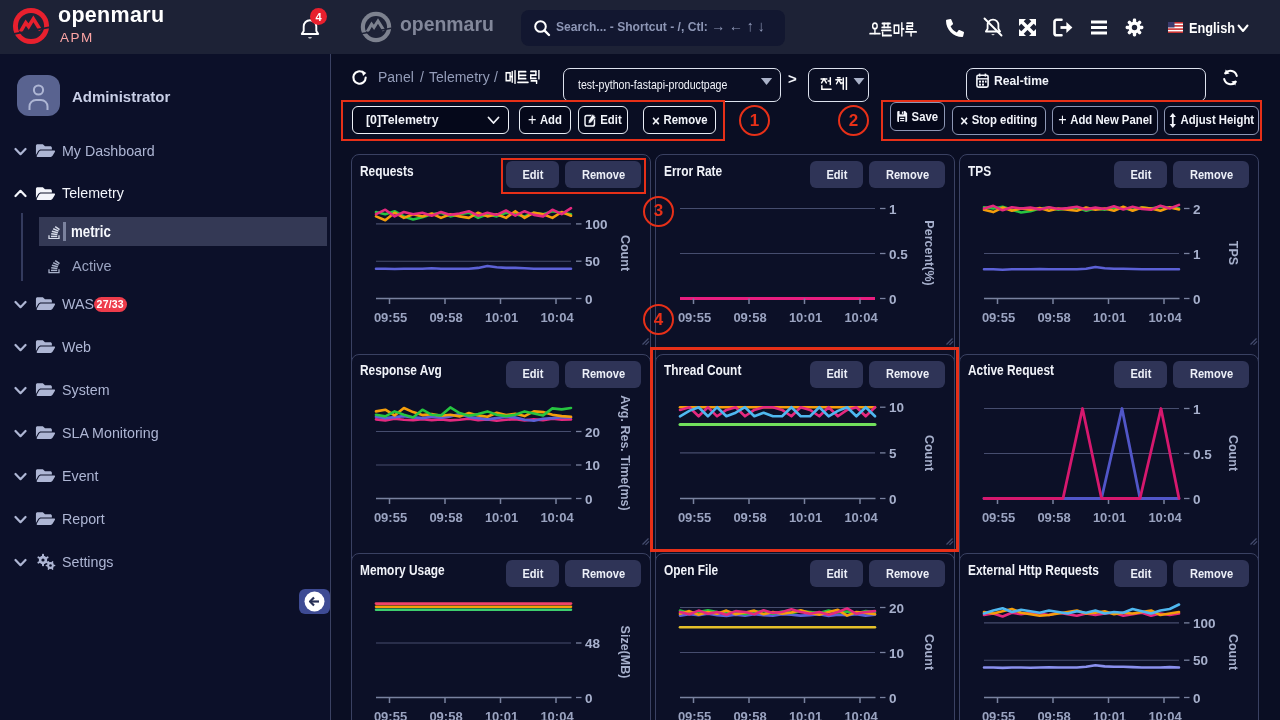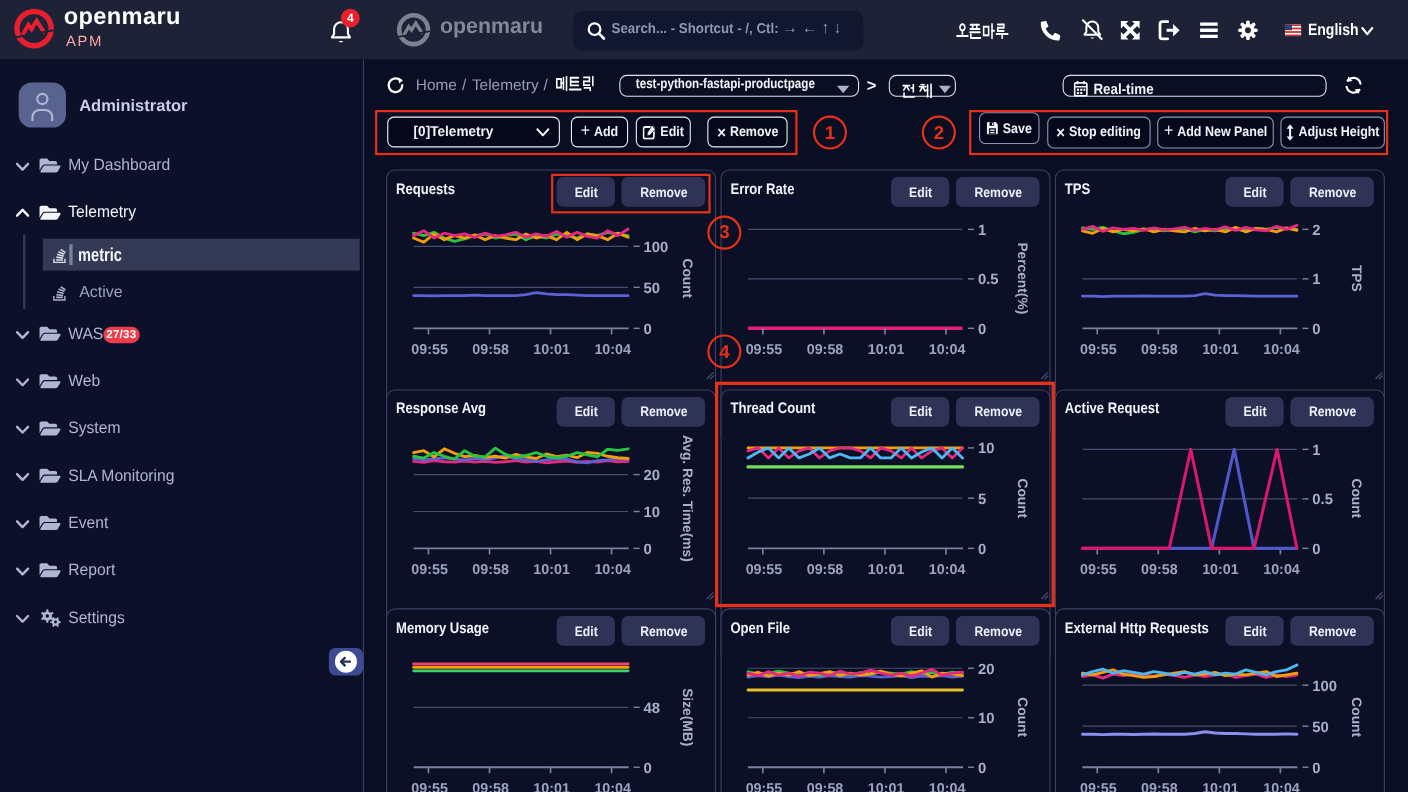--- a/index.html
+++ b/index.html
@@ -6,21 +6,21 @@
 .abs{position:absolute}
 #header{position:absolute;left:0;top:0;width:1280px;height:54px;background:#1d2236}
 #sidebar{position:absolute;left:0;top:54px;width:331px;height:666px;background:#0c1029;border-right:1.2px solid #3a4162}
 .panel{position:absolute;width:300px;height:249px;background:#0c1027;border:1.3px solid #3a4162;border-radius:8px}
 .ptitle{position:absolute;left:8px;top:7.5px;font-size:14px;font-weight:700;color:#f1f3f9;transform:scaleX(0.85);transform-origin:0 0;white-space:nowrap}
 .pbtn{position:absolute;top:6px;height:27px;background:#2f3457;border-radius:6px;color:#edf0f8;font-size:12.6px;font-weight:700;display:flex;align-items:center;justify-content:center}
 .tbtn{position:absolute;height:28px;background:#05081a;border:1.5px solid #e9edf6;border-radius:6px;color:#f2f4fa;font-size:12.6px;font-weight:700;display:flex;align-items:center;justify-content:center;gap:4px;white-space:nowrap}
 .tbtn2{position:absolute;height:29px;background:#05081a;border:1.3px solid #8d97b5;border-radius:6px;color:#f2f4fa;font-size:12.6px;font-weight:700;display:flex;align-items:center;justify-content:center;gap:4px;white-space:nowrap}
 .redbox{position:absolute;border:2.6px solid #e73018;z-index:50}
 .redcirc{position:absolute;width:31px;height:31px;border:2.6px solid #e73018;border-radius:50%;color:#e73018;font-size:17px;font-weight:700;display:flex;align-items:center;justify-content:center;z-index:50;background:transparent}
-.sel{position:absolute;height:20px;border:1.4px solid #dde2ee;border-radius:7px;color:#f2f4fa;font-size:13px;font-weight:700;display:flex;background:#0a0e23}
+.sel{position:absolute;height:34px;border:1.4px solid #dde2ee;border-radius:7px;color:#f2f4fa;font-size:13px;font-weight:400;display:flex;align-items:center;background:#0a0e23}
 .nx2{display:flex;align-items:center;gap:4px;transform:scaleX(0.9);transform-origin:50% 50%;white-space:nowrap} .pbtn span{display:inline-block;transform-origin:50% 50%}</style></head><body>
 <div id="page">
     <div id="header"></div>
     <svg style="position:absolute;left:12px;top:7px" width="38" height="38" viewBox="0 0 40 40">
 <circle cx="20" cy="20" r="19" fill="#e8202e"></circle>
 <circle cx="20" cy="20" r="13.8" fill="#1d2236"></circle>
 <path d="M9 26 L14.5 16.5 L17.5 20.5 L22.5 12.5 L30 24.5" stroke="#e8202e" stroke-width="3.8" fill="none" stroke-linejoin="miter"></path>
 <line x1="1" y1="28.5" x2="39" y2="21.5" stroke="#1d2236" stroke-width="2"></line>
 </svg>
     <div class="abs" style="left:58px;top:3.2px;font-size:21.5px;font-weight:700;color:#fff;letter-spacing:0.3px">openmaru</div>
@@ -251,21 +251,21 @@
     <div class="abs" style="left:299px;top:589px;width:31px;height:25px;border-radius:6px;background:#3e4b94"></div>
     <svg class="abs" style="left:303.5px;top:591px" width="21" height="21" viewBox="0 0 21 21">
 <circle cx="10.5" cy="10.5" r="10" fill="#fff"></circle>
 <line x1="6.5" y1="10.5" x2="15" y2="10.5" stroke="#273055" stroke-width="2.2"></line>
 <path d="M10 6.5 L6 10.5 L10 14.5" fill="none" stroke="#273055" stroke-width="2.2" stroke-linejoin="round"></path>
     </svg>
     <svg class="abs" style="left:351px;top:69px" width="17" height="17" viewBox="0 0 17 17">
 <path d="M14.7 8.5 A6.2 6.2 0 1 1 12.4 3.7" fill="none" stroke="#fff" stroke-width="2.1" stroke-linecap="round"></path>
 <path d="M10.8 1.2 L15.3 3.9 L12 7 z" fill="#fff"></path>
     </svg>
-    <div class="abs" style="left:378px;top:68.5px;font-size:14px;color:#949db9">Home</div>
+    <div class="abs" style="left:378px;top:68.5px;font-size:14px;color:#949db9">Panel</div>
     <div class="abs" style="left:420px;top:68.5px;font-size:14px;color:#949db9">/</div>
     <div class="abs" style="left:429px;top:68.5px;font-size:14px;color:#949db9">Telemetry</div>
     <div class="abs" style="left:494px;top:68.5px;font-size:14px;color:#949db9">/</div>
     <div class="abs" style="left:504.5px;top:67.2px"><svg width="36" height="14" viewBox="0 0 309 100" preserveAspectRatio="none" style="vertical-align:middle">
         <g transform="translate(0,0)" stroke="#ffffff" stroke-width="12" stroke-linecap="round" fill="none">
           <rect x="10" y="20" width="34" height="56" fill="none"></rect>
           <line x1="46" y1="47" x2="62" y2="47"></line>
           <line x1="62" y1="12" x2="62" y2="86"></line>
           <line x1="86" y1="6" x2="86" y2="94"></line>
         </g>
@@ -333,21 +333,21 @@
       </g>
     </svg>
     <div class="abs" style="left:994px;top:73px;font-size:13.5px;font-weight:700;color:#f2f4fa;transform:scaleX(0.9);transform-origin:0 0">Real-time</div>
     <svg class="abs" style="left:1221px;top:69px" width="19" height="17" viewBox="0 0 19 17">
 <path d="M15.8 7 A6.6 6.6 0 0 0 4.2 4.2" fill="none" stroke="#fff" stroke-width="2" stroke-linecap="round"></path>
 <path d="M4.6 0.6 L3.9 5.4 L8.6 4.6 z" fill="#fff"></path>
 <path d="M3.2 10 A6.6 6.6 0 0 0 14.8 12.8" fill="none" stroke="#fff" stroke-width="2" stroke-linecap="round"></path>
 <path d="M14.4 16.4 L15.1 11.6 L10.4 12.4 z" fill="#fff"></path>
     </svg>
     <div class="redbox" style="left:341px;top:100px;width:384px;height:40.5px"></div>
-    <div class="abs" style="left:352px;top:106px;width:157px;height:28px;background:#05081a;border:1.6px solid #eef1f8;border-radius:6px;color:#f2f4fa;font-size:13px;font-weight:700;line-height:25px;padding-left:23px"><span style="display:inline-block;transform:scaleX(0.95);transform-origin:0 50%">[0]Telemetry</span></div>
+    <div class="abs" style="left:352px;top:106px;width:157px;height:28px;background:#05081a;border:1.6px solid #eef1f8;border-radius:6px;color:#f2f4fa;font-size:13px;font-weight:700;line-height:25px;padding-left:13px"><span style="display:inline-block;transform:scaleX(0.95);transform-origin:0 50%">[0]Telemetry</span></div>
     <svg class="abs" style="left:487px;top:116px" width="13" height="9" viewBox="0 0 13 9">
       <path d="M1.5 1.5 L6.5 7 L11.5 1.5" fill="none" stroke="#f2f4fa" stroke-width="1.8" stroke-linecap="round" stroke-linejoin="round"></path>
     </svg>
     <div class="tbtn" style="left:519px;top:106px;width:52px">
       <span class="nx2"><span style="font-size:16px;font-weight:400">+</span>Add</span>
     </div>
     <div class="tbtn" style="left:578px;top:106px;width:50px">
       <span class="nx2"><svg width="14" height="14" viewBox="0 0 14 14">
           <rect x="1" y="2.5" width="10.5" height="10.5" rx="2" fill="none" stroke="#f2f4fa" stroke-width="1.7"></rect>
           <path d="M9.5 1 L13 4.5 L7.5 10 L4.5 10.5 L5 7.5 z" fill="#f2f4fa" stroke="#05081a" stroke-width="0.7"></path>

